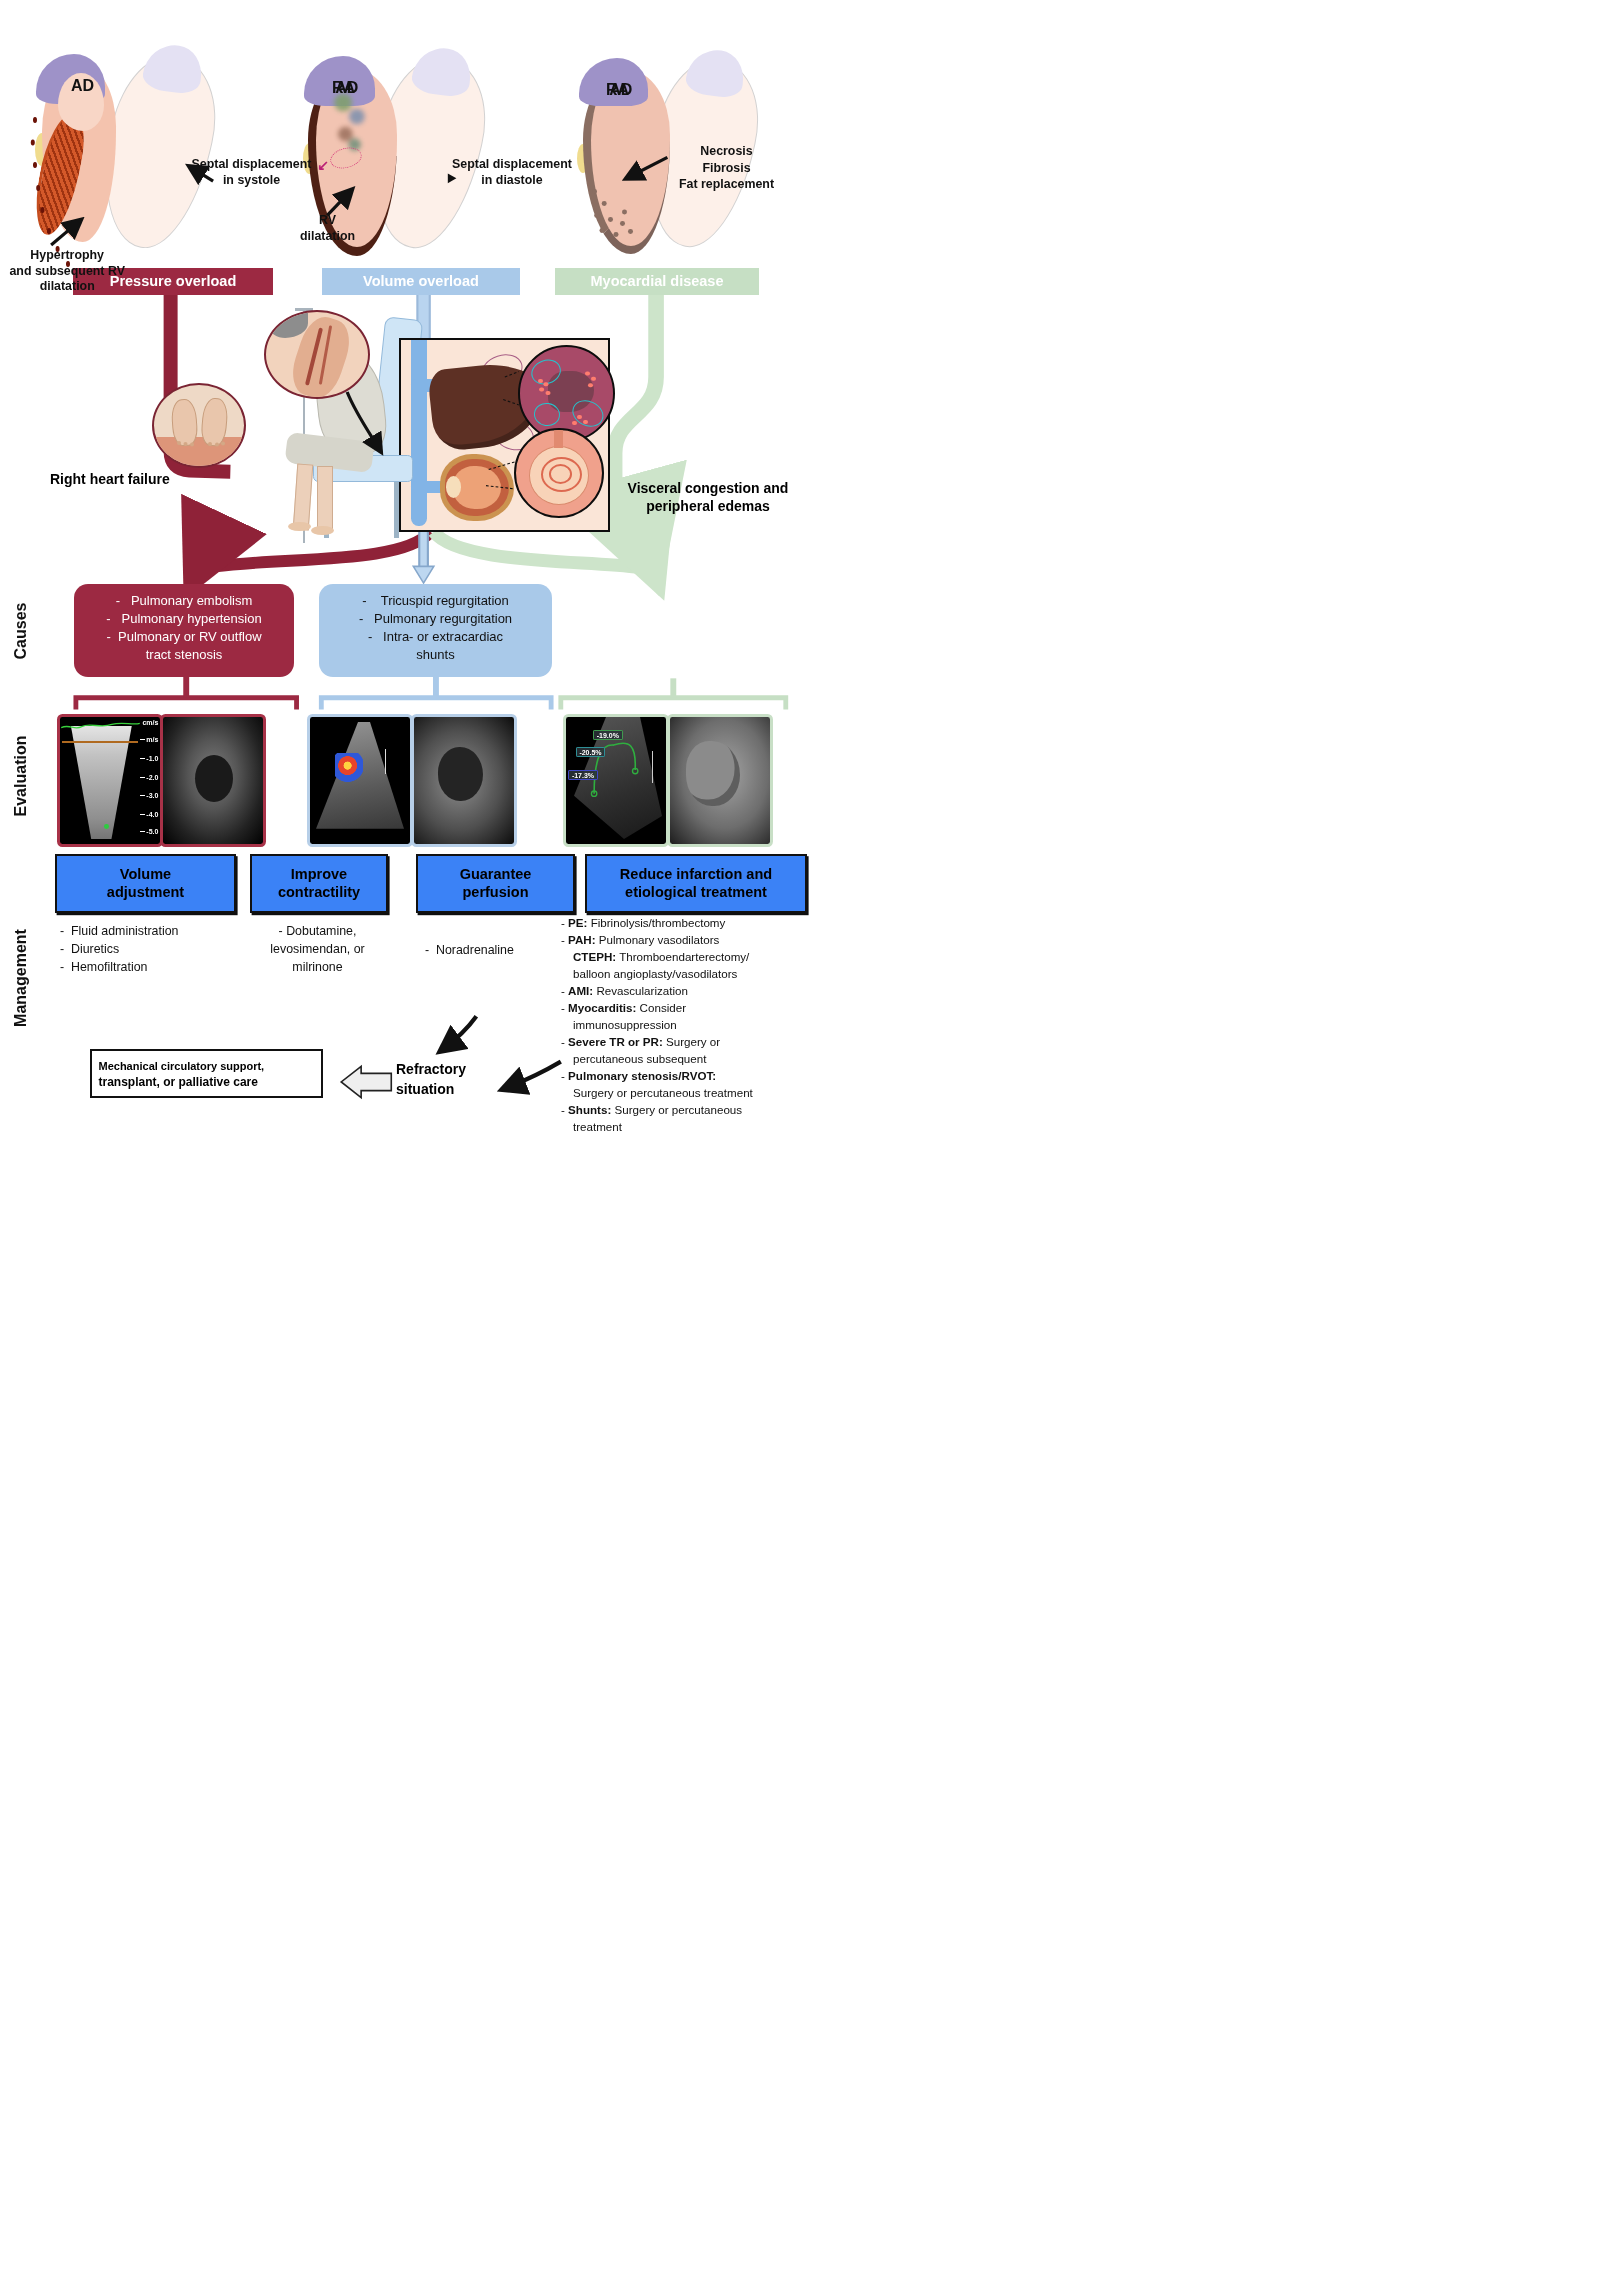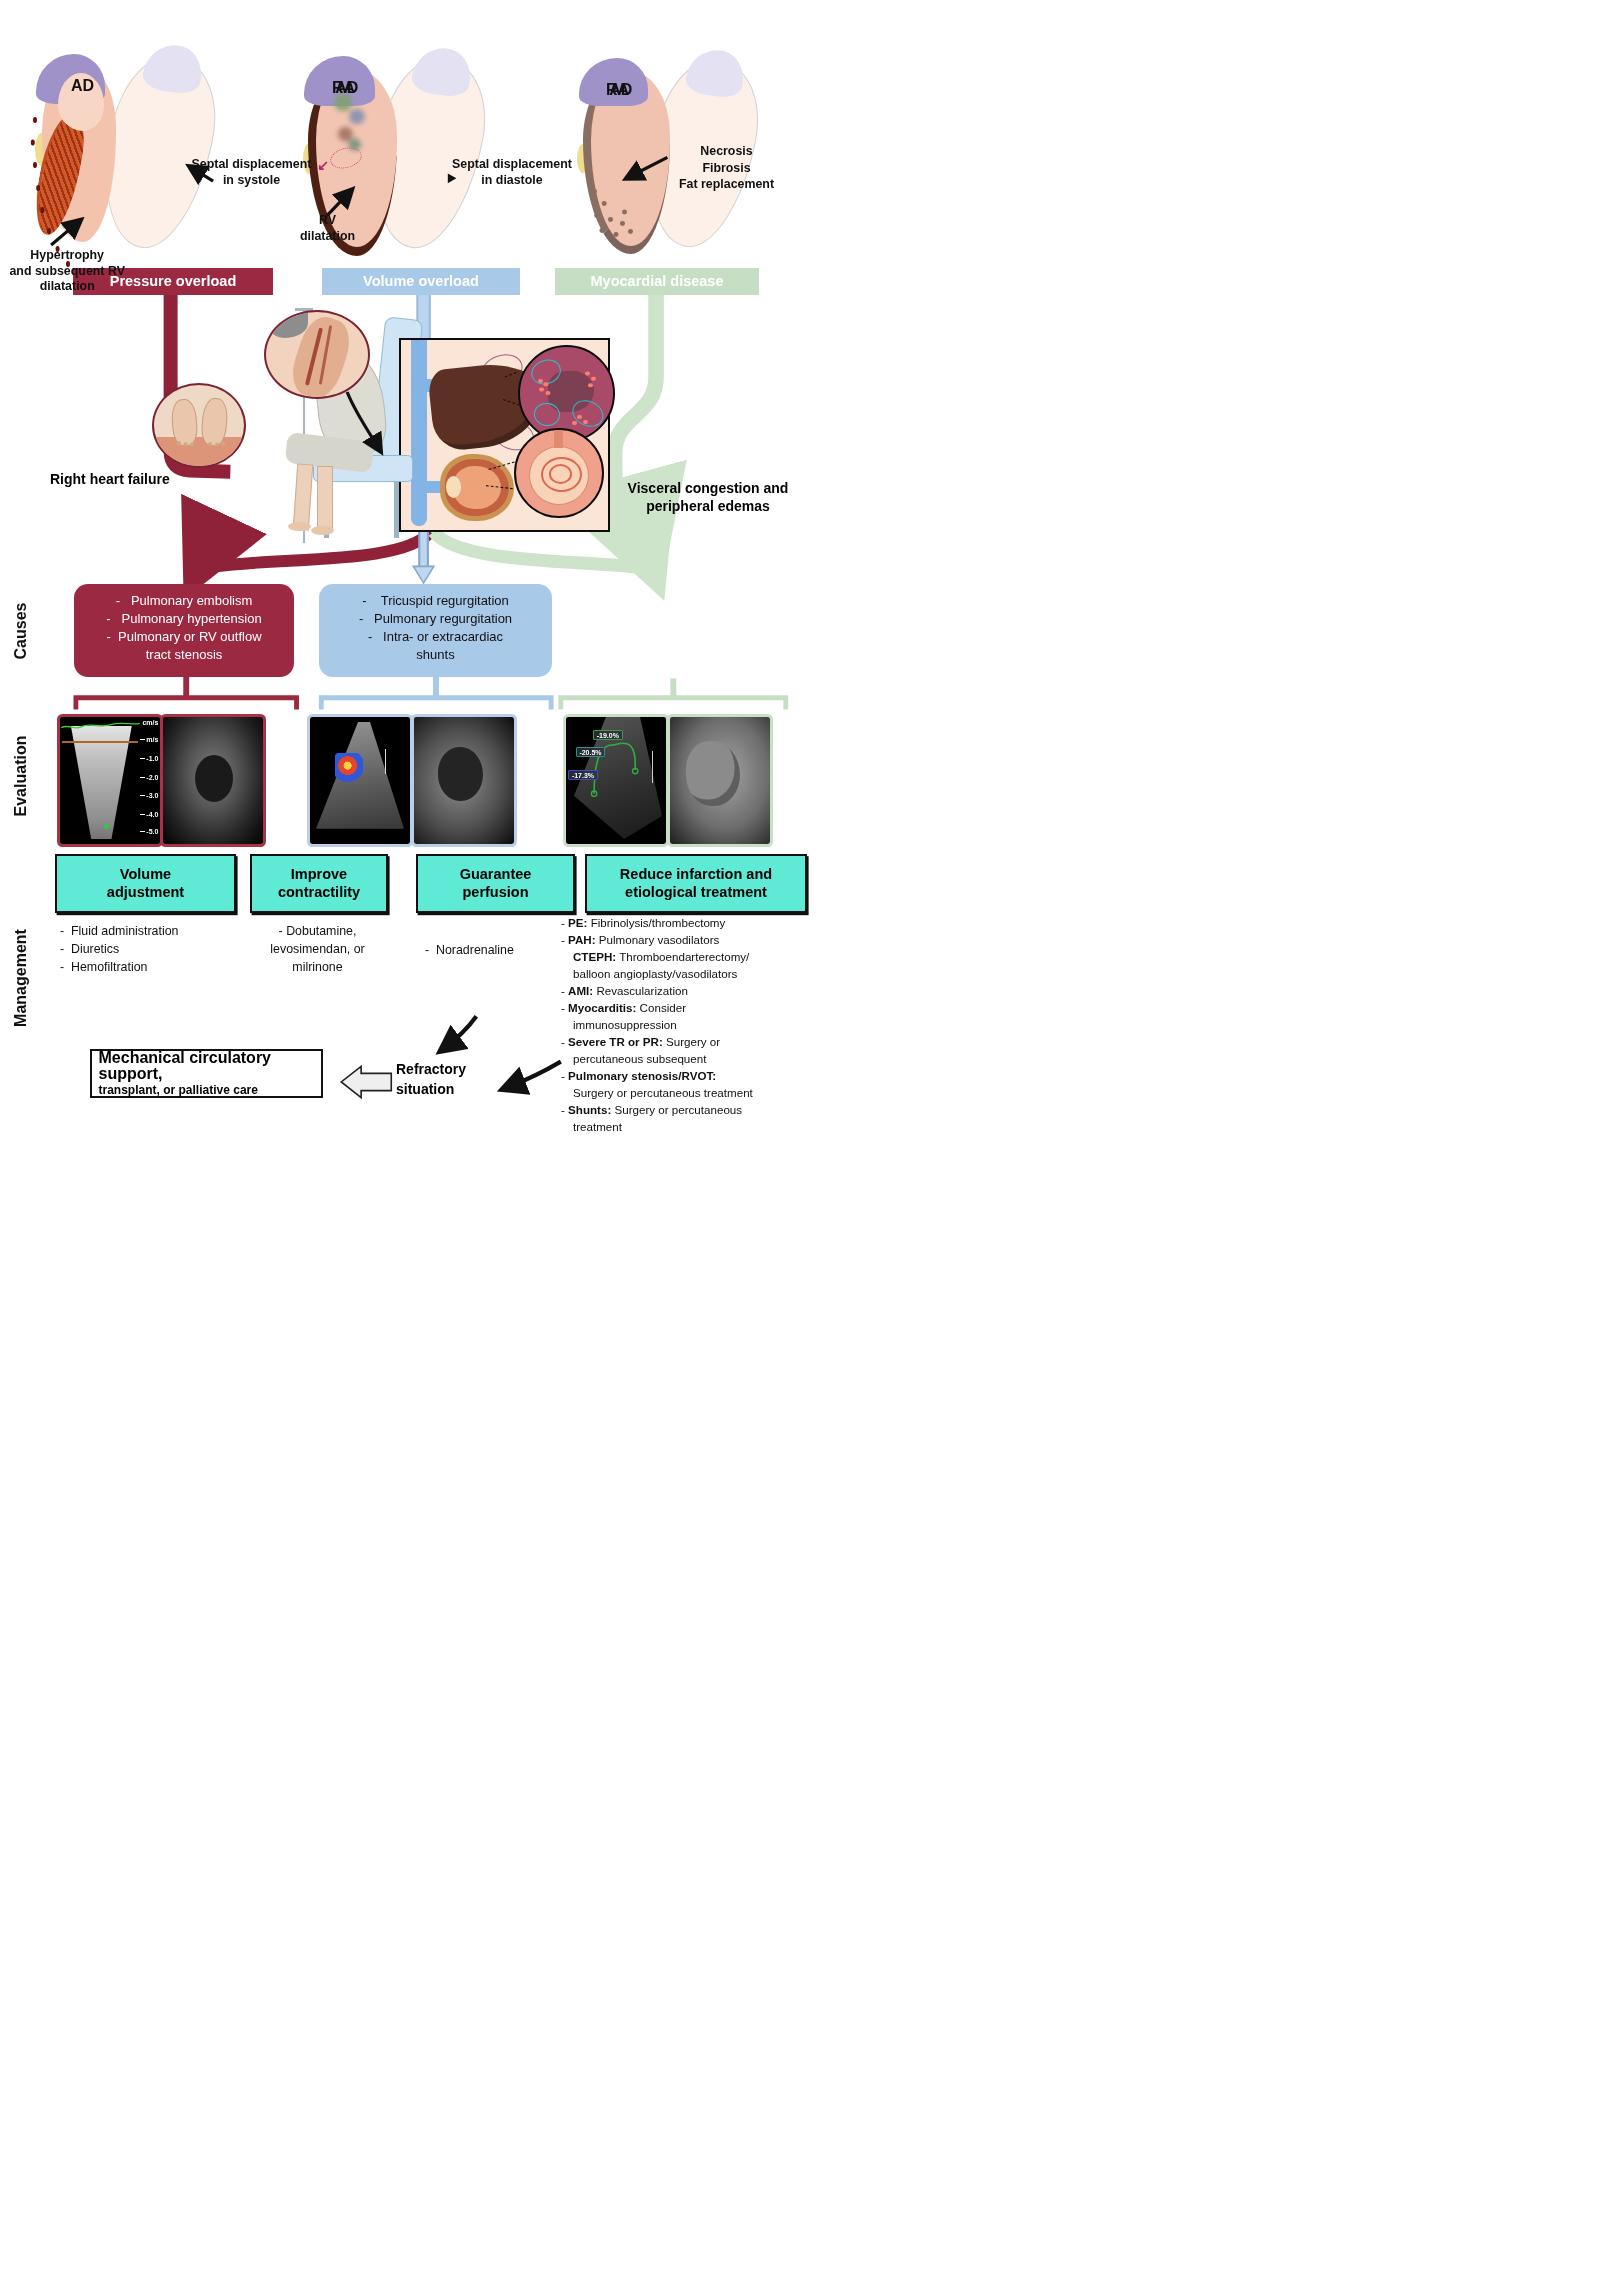--- a/index.html
+++ b/index.html
@@ -26,21 +26,21 @@
   
   .causebox{border-radius:14px;font-size:13px;line-height:18px;padding-top:7.5px}
   .cline{white-space:pre;text-align:center}
   
   .panel{height:127px;width:100px;border-radius:5.4px;overflow:hidden;position:absolute}
   .bd-red{border:3.2px solid #a83248}.bd-blue{border:3.2px solid #b7cfe8}.bd-green{border:3.2px solid #c8dfc6}
   .tickrow{position:absolute;right:1.6px;width:27px;color:#fff;font-size:7px;font-weight:600;text-align:right}
   .tickrow i{display:inline-block;width:4.8px;border-top:1.1px solid #fff;margin:0 1.6px 2.2px 0}
   .chip{position:absolute;background:rgba(42,50,56,.88);color:#fff;font-size:7px;font-weight:700;padding:0.5px 2.7px;border-radius:1.1px}
   
-  .mhead{background:#5eead4;border:2.2px solid #111;box-shadow:1.6px 2.2px 0 #0e0e0e;text-align:center;
+  .mhead{background:#3b82f6;border:2.2px solid #111;box-shadow:1.6px 2.2px 0 #0e0e0e;text-align:center;
     font-weight:700;font-size:14.5px;line-height:18px;padding-top:9.2px;height:46px}
   .mlist{font-size:12.4px;line-height:18px;color:#111}
   .m4{font-size:11.6px;line-height:17px;color:#111}
   .m4 .ind{padding-left:12px}
   .sidelab{font-weight:700;font-size:16px;transform:rotate(-90deg);text-align:center;color:#111}
 </style>
 </head>
 <body>
 
 <div id="page">
@@ -303,21 +303,21 @@
     <div class="pre ind"><span></span><b></b><span>immunosuppression</span></div>
     <div class="pre"><span>- </span><b>Severe TR or PR:</b><span> Surgery or</span></div>
     <div class="pre ind"><span></span><b></b><span>percutaneous subsequent</span></div>
     <div class="pre"><span>- </span><b>Pulmonary stenosis/RVOT:</b><span></span></div>
     <div class="pre ind"><span></span><b></b><span>Surgery or percutaneous treatment</span></div>
     <div class="pre"><span>- </span><b>Shunts:</b><span> Surgery or percutaneous</span></div>
     <div class="pre ind"><span></span><b></b><span>treatment</span></div>
   </div>
 
   <div class="abs" style="left:90px;top:1049px;width:222px;height:45px;border:2.7px solid #111;background:#fff;z-index:2;display:flex;flex-direction:column;justify-content:center;padding-left:6.5px">
-    <div class="bold" style="font-size:16px;line-height:16px">Mechanical circulatory support,</div>
+    <div class="bold" style="font-size:11px;line-height:16px">Mechanical circulatory support,</div>
     <div class="bold" style="font-size:12px;line-height:16px">transplant, or palliative care</div>
   </div>
   <div class="abs bold" style="left:396px;top:1059px;font-size:14px;line-height:20px;z-index:2">
     <div>Refractory</div>
       <div>situation</div>
   </div>
 
   <svg class="abs" style="left:0;top:0;z-index:5;pointer-events:none" width="810" height="1136" viewBox="0 0 1505 2110">
     <defs>
       <marker id="mblack" markerWidth="7" markerHeight="7" refX="5" refY="3.5" orient="auto">

